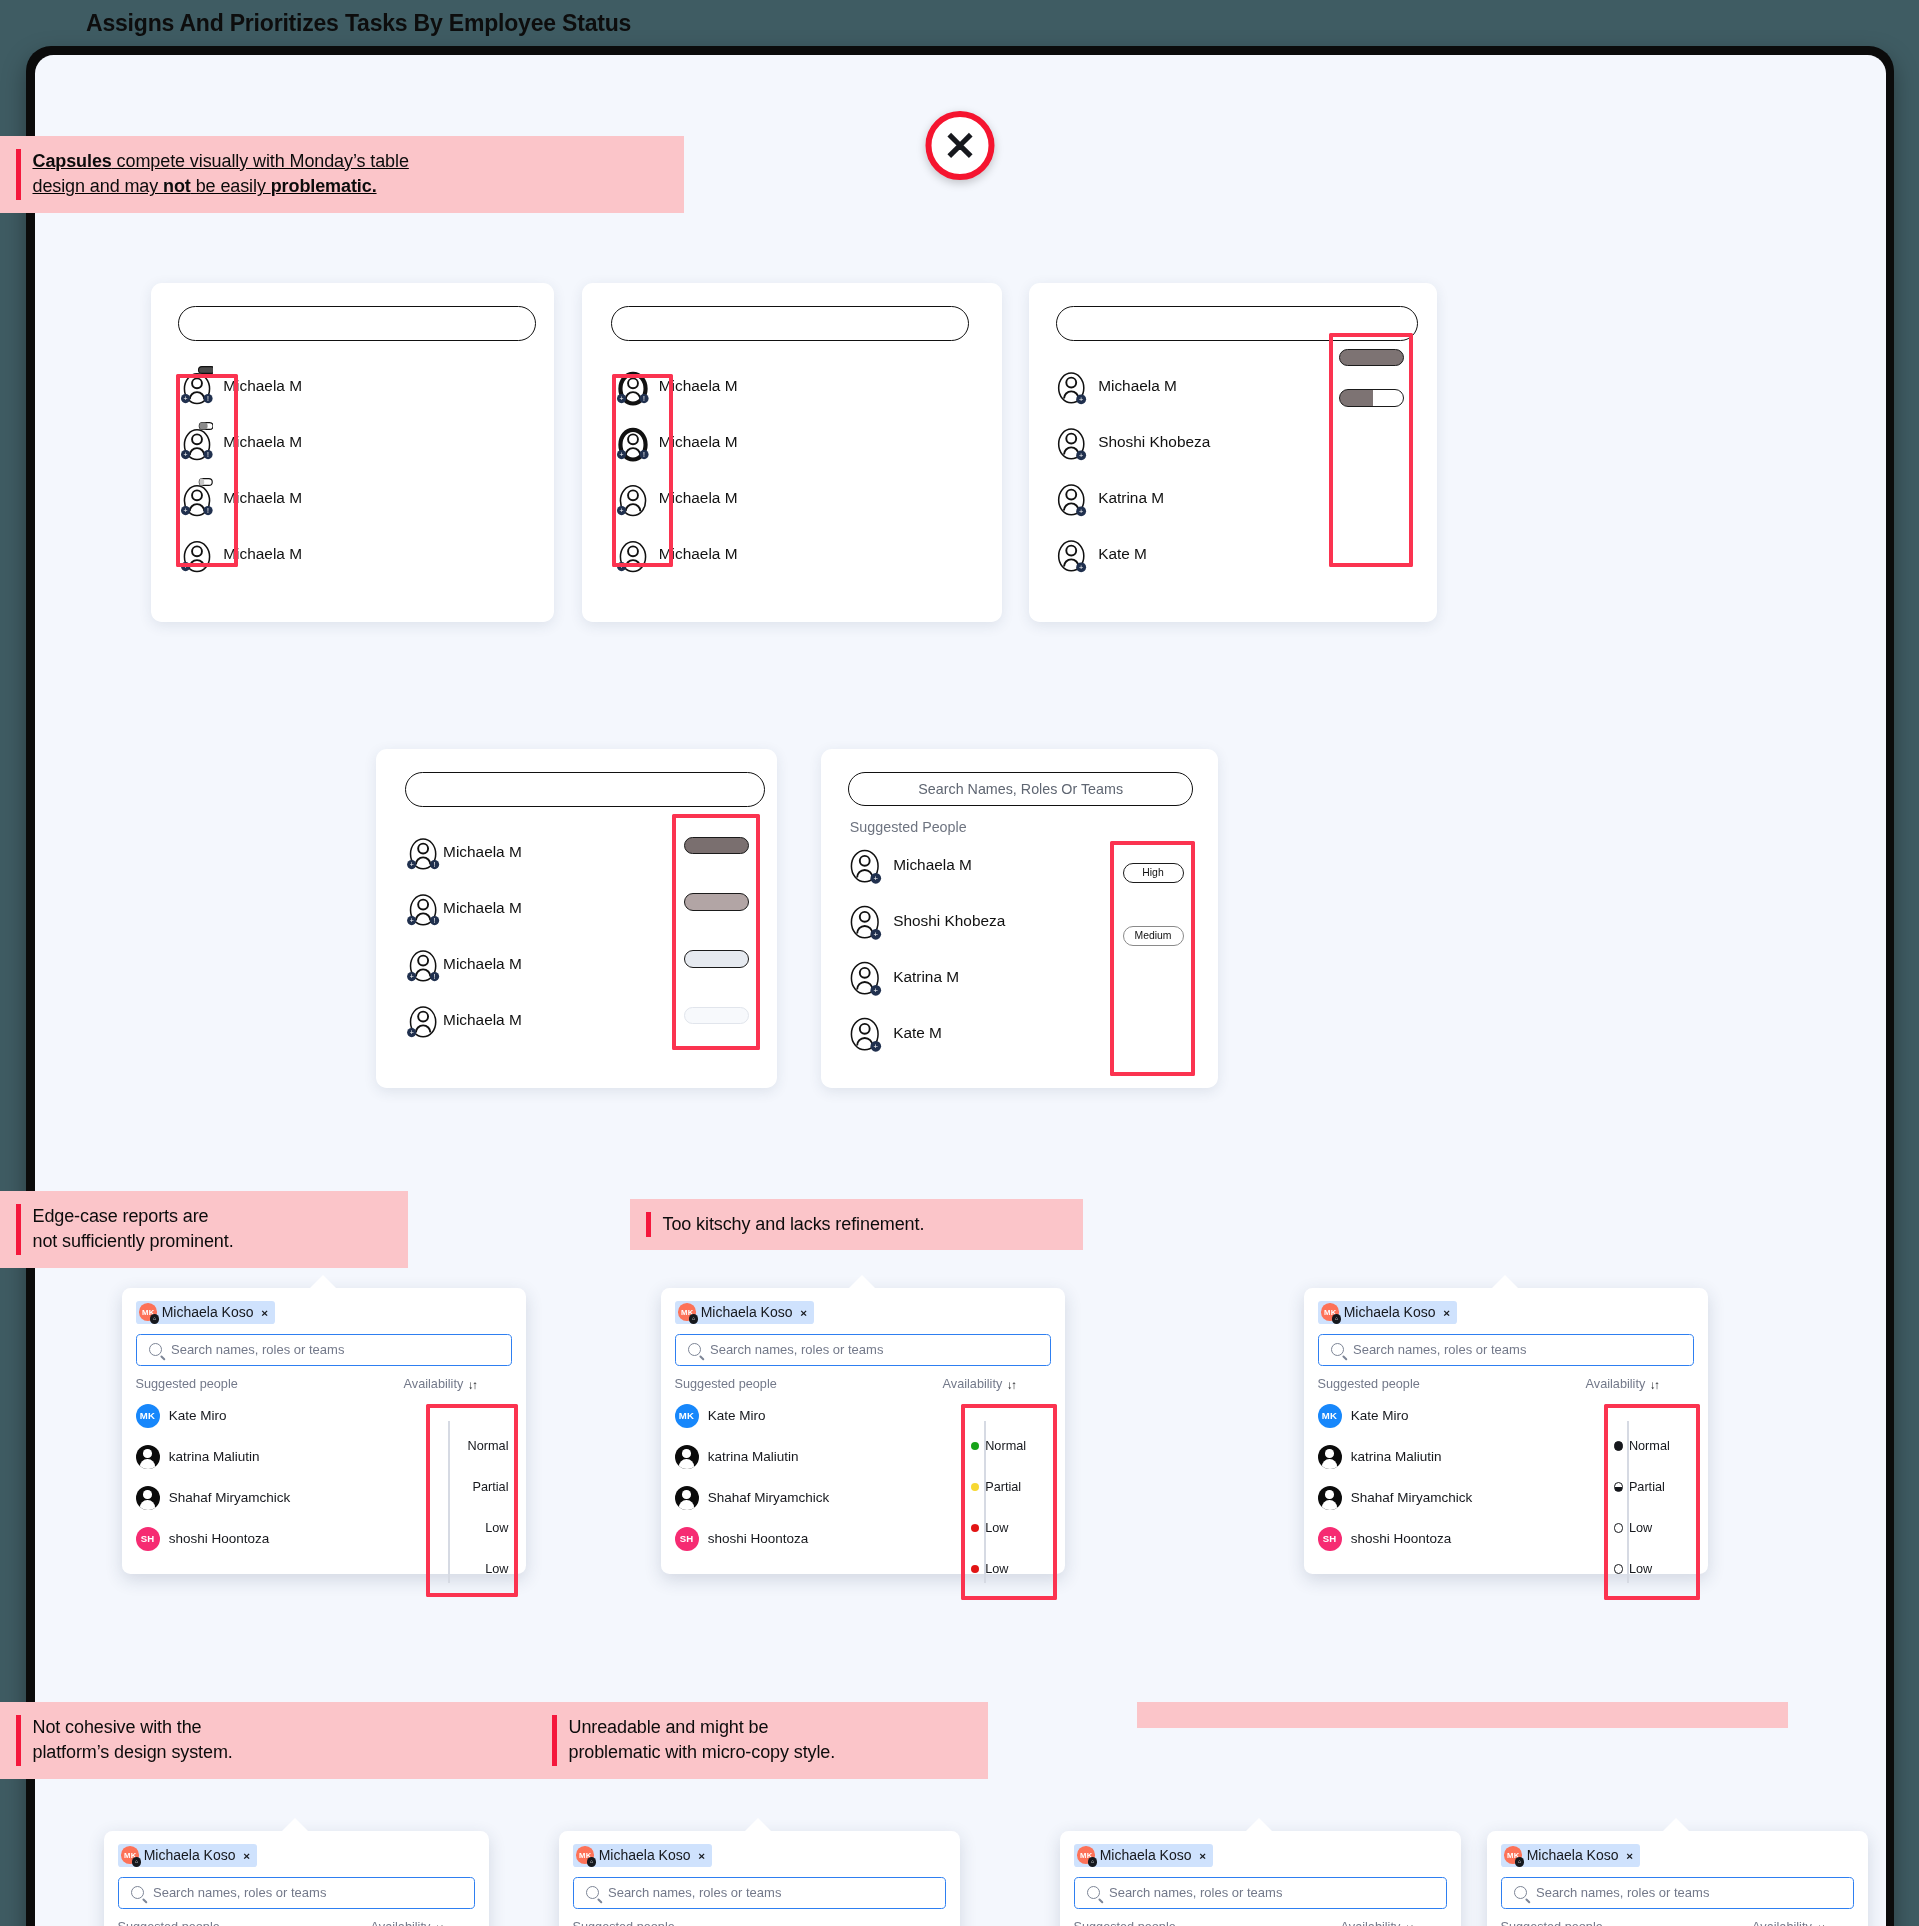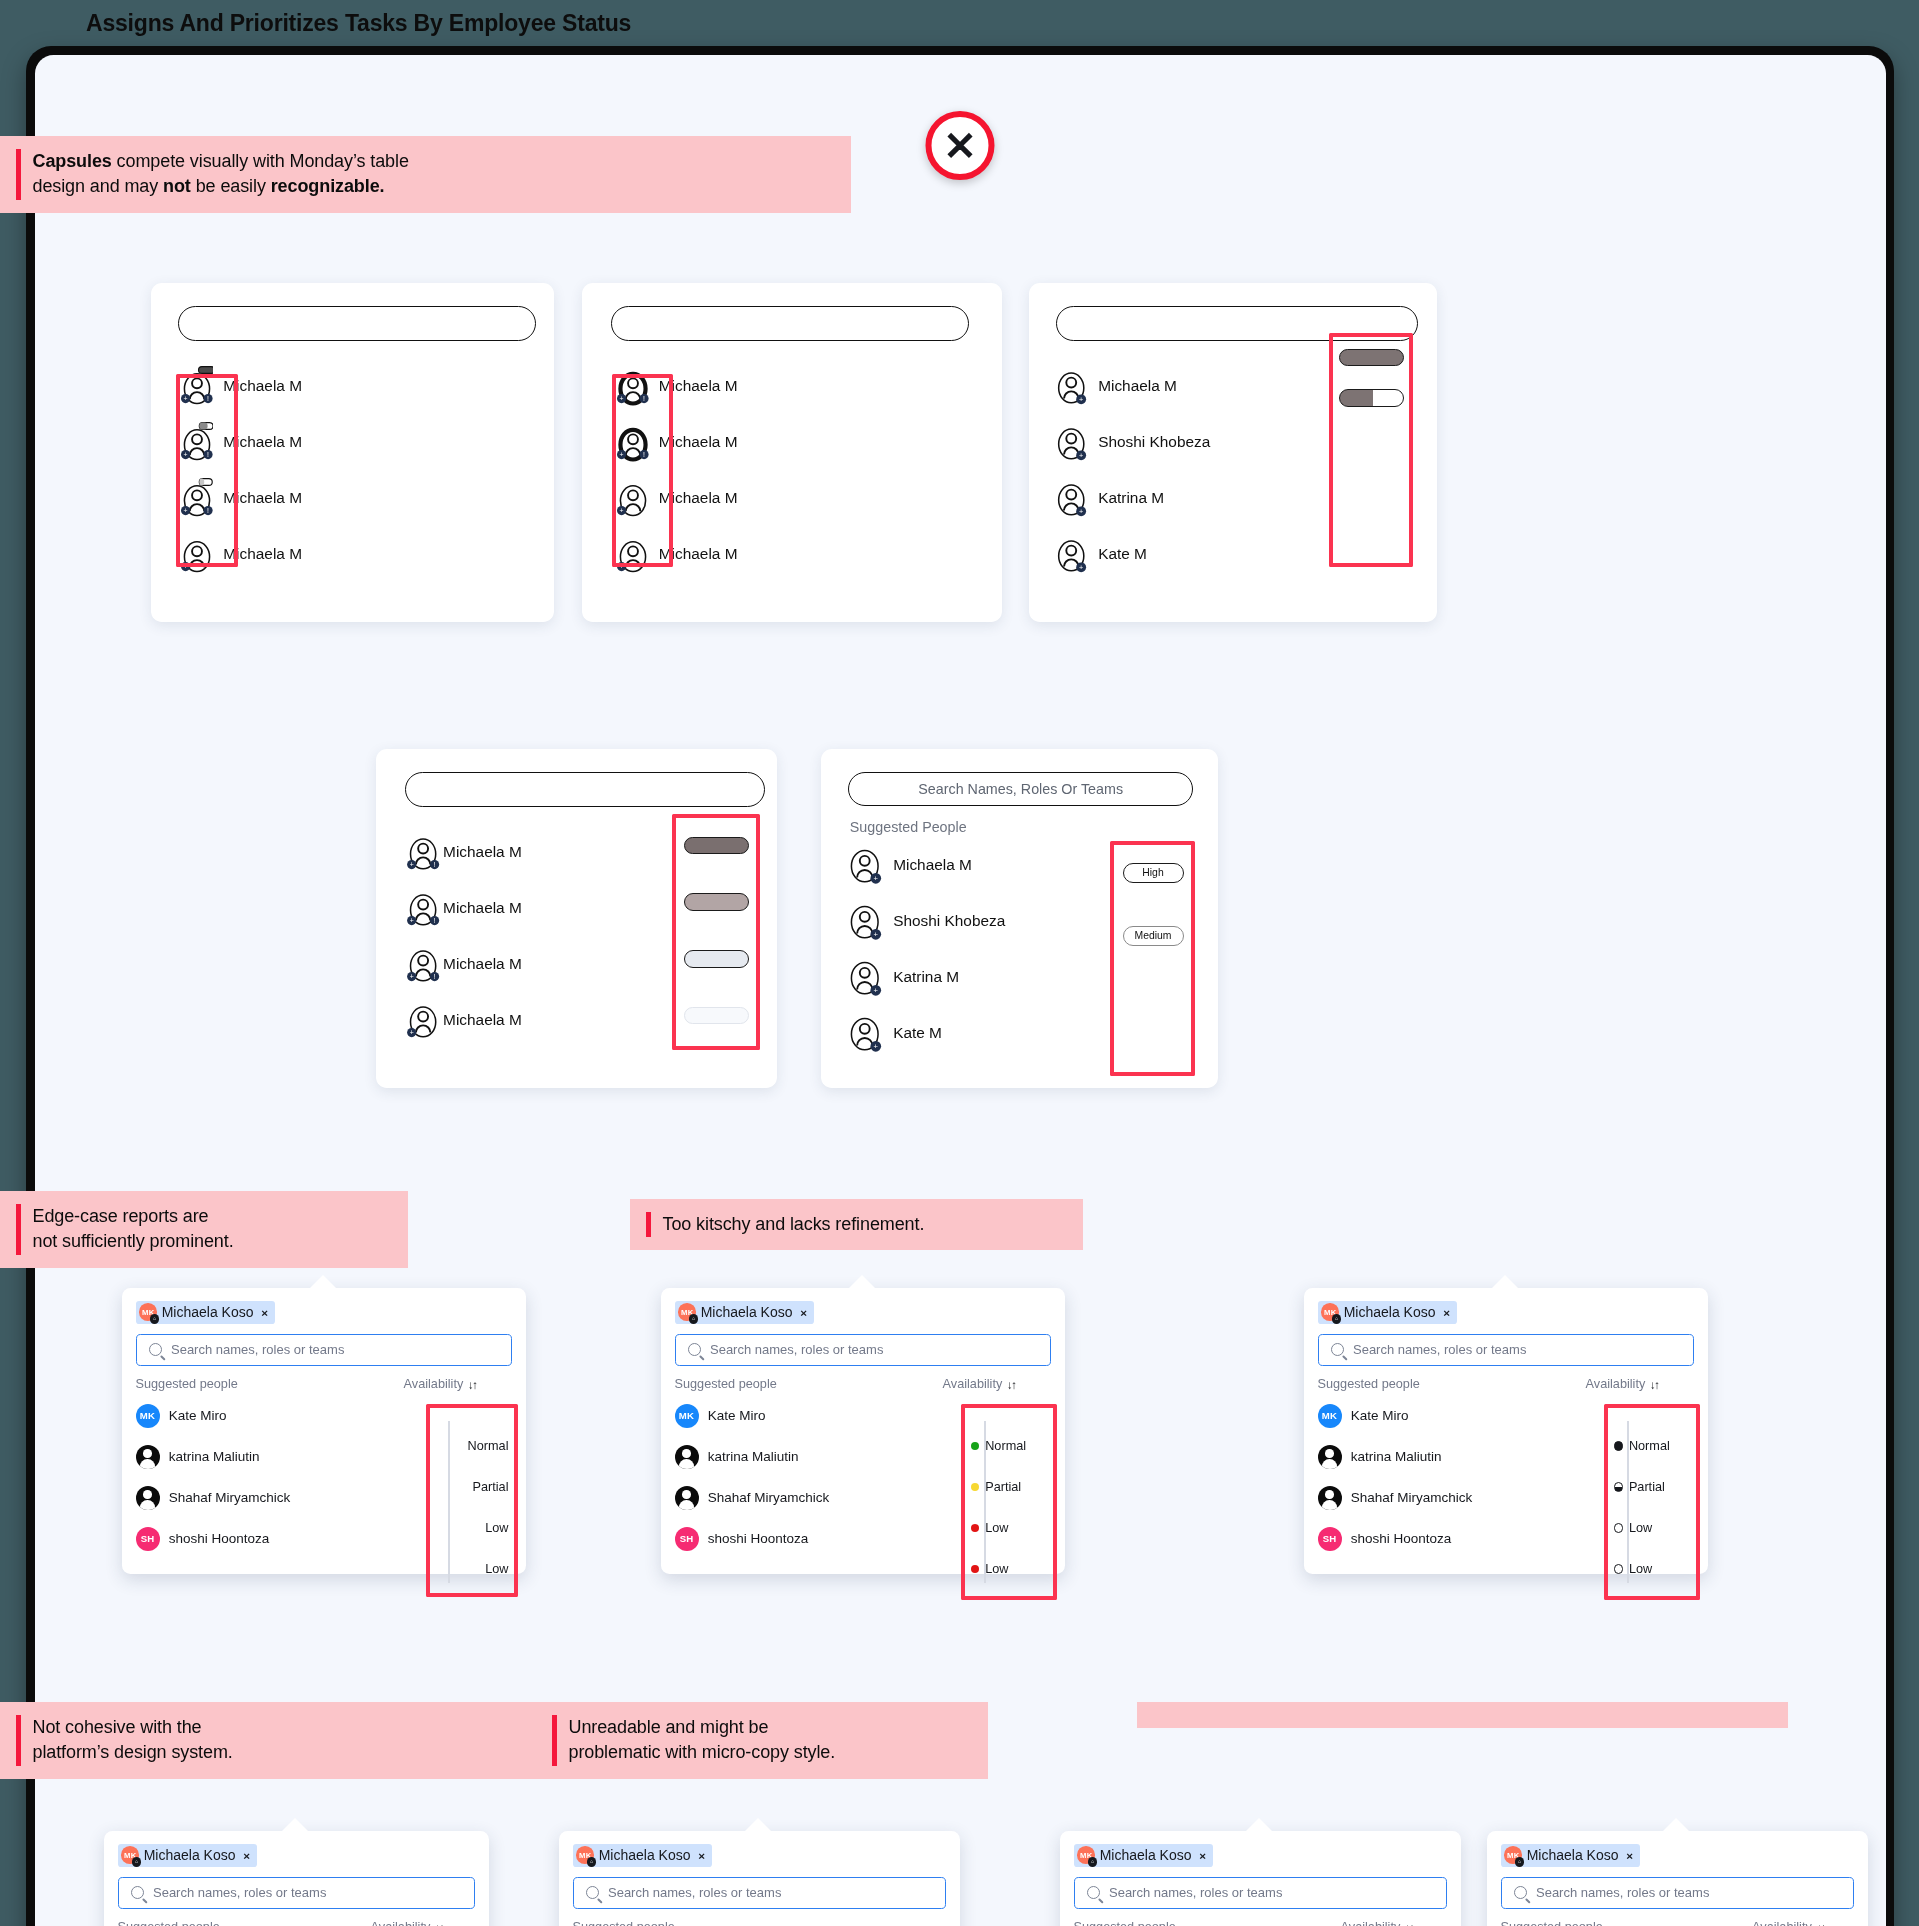--- a/index.html
+++ b/index.html
@@ -266,23 +266,23 @@
 
 <div class="panel-wrap">
 
   <div class="badge-circle badge-x">
     <span class="badge-glyph">✕</span>
   </div>
 
   <div class="panel">
     <div class="panel-inner">
 
-      <div class="note" style="left:-35px; top:81px; width:851px;">
+      <div class="note" style="left:-35px; top:81px; width:684px;text-decoration:underline;">
         <div class="note-bar"></div>
-        <div class="note-text" id="note-capsules-text"><b>Capsules</b> compete visually with Monday’s table<br>design and may <b>not</b> be easily <b>recognizable.</b></div>
+        <div class="note-text" id="note-capsules-text"><b>Capsules</b> compete visually with Monday’s table<br>design and may <b>not</b> be easily <b>problematic.</b></div>
       </div>
 
       <div class="wire-card" style="position:absolute; left:116px; top:228px; width:403px; height:339px; padding:23px 22.3px;">
         <div class="wire-input" style="margin-left:5.4px; width:358px;">
           <span></span>
         </div>
         <div class="wire-list" style="margin-left:8.5px;">
           <div class="wire-item">
             <svg width="32" height="42" viewBox="0 0 84 110">
               <ellipse cx="42" cy="62" rx="33" ry="39" fill="none" stroke="#111" stroke-width="4"></ellipse>

